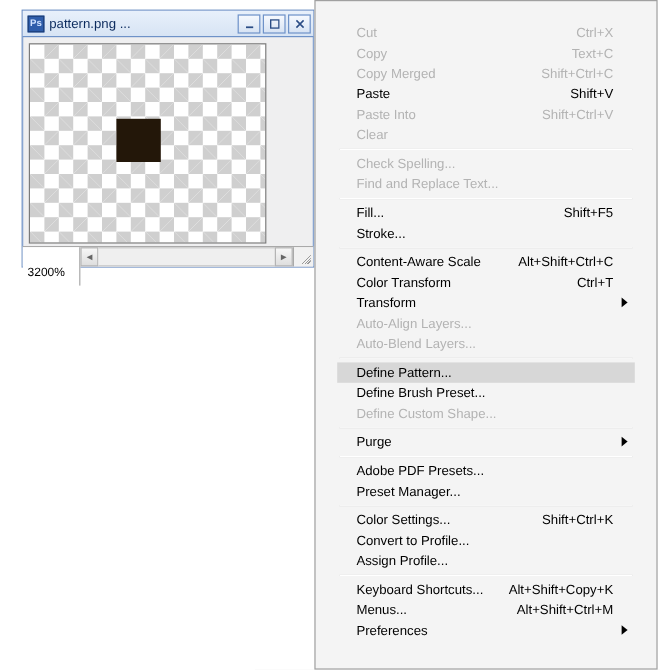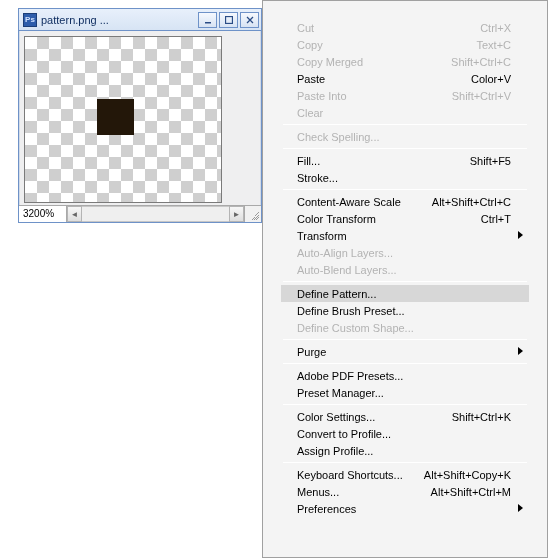--- a/index.html
+++ b/index.html
@@ -85,21 +85,21 @@
   .statusbar {
     display: flex;
     align-items: stretch;
     height: 17px;
     border-top: 1px solid #a9a9a9;
     background: #f1f1f1;
   }
   .zoom {
     width: 48px;
     border-right: 1px solid #a9a9a9;
-    padding: 2px 4px;
+    padding: 16px 4px;
     font-size: 10px;
     background: #fff;
   }
   .hscroll {
     flex: 1;
     display: flex;
     background: #e9e9e9;
     border-right: 1px solid #a9a9a9;
   }
   .sb-btn {
@@ -212,33 +212,36 @@
     <div class="mi disabled">
       <span class="label">Copy</span>
       <span class="accel">Text+C</span>
     </div>
     <div class="mi disabled">
       <span class="label">Copy Merged</span>
       <span class="accel">Shift+Ctrl+C</span>
     </div>
     <div class="mi">
       <span class="label">Paste</span>
-      <span class="accel">Color+V</span>
+      <span class="accel">Shift+V</span>
     </div>
     <div class="mi disabled">
       <span class="label">Paste Into</span>
       <span class="accel">Shift+Ctrl+V</span>
     </div>
     <div class="mi disabled">
       <span class="label">Clear</span>
     </div>
     <div class="sep"></div>
     <div class="mi disabled">
       <span class="label">Check Spelling...</span>
     </div>
+    <div class="mi disabled">
+      <span class="label">Find and Replace Text...</span>
+    </div>
     <div class="sep"></div>
     <div class="mi">
       <span class="label">Fill...</span>
       <span class="accel">Shift+F5</span>
     </div>
     <div class="mi">
       <span class="label">Stroke...</span>
     </div>
     <div class="sep"></div>
     <div class="mi">

